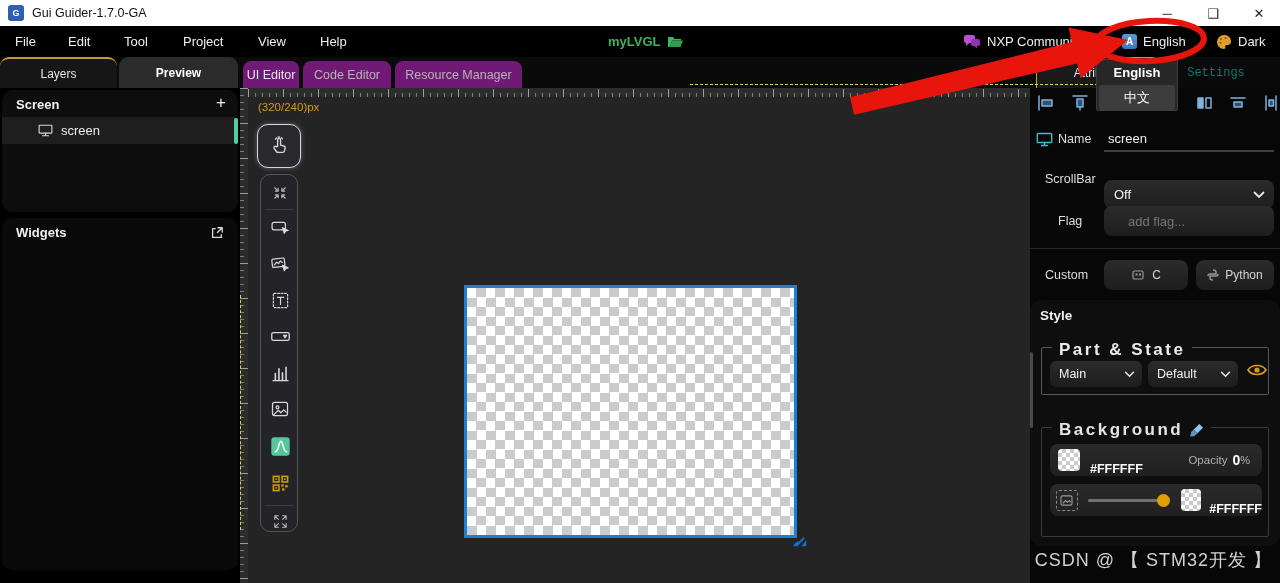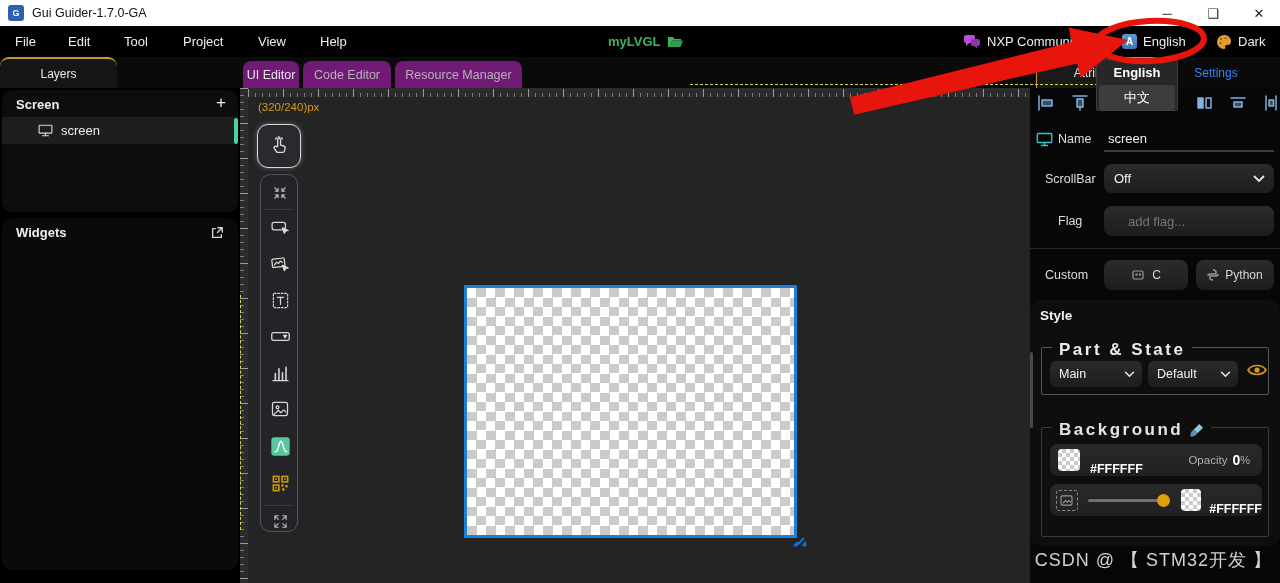--- a/index.html
+++ b/index.html
@@ -159,20 +159,23 @@
           <circle cx="4.5" cy="9" r="1.1" fill="#8a5a10"></circle>
       </svg>
       <span>Dark</span>
     </div>
   </div>
 
   <div class="tabbar">
     <div class="ltab" style="left:0;width:117px;background:#161616;color:#e6e6e6;border-top:2px solid #c8992e;">
         <span>Layers</span>
       </div>
+    <div class="ltab" style="left:119px;width:119px;background:#2b2b2b;color:#fff;font-weight:bold;">
+        <span>Preview</span>
+      </div>
     <div class="etab" style="left:243px;width:56px;color:#e8e8e8;">
         <span>UI Editor</span>
       </div>
     <div class="etab" style="left:303px;width:88px;">
         <span>Code Editor</span>
       </div>
     <div class="etab" style="left:395px;width:127px;">
         <span>Resource Manager</span>
       </div>
 
@@ -237,21 +240,21 @@
     </div>
     <div class="tbtn" style="left:989px;">
       <svg width="18" height="18" viewBox="0 0 18 18">
           <path d="M4 2 L15 9 L4 16 Z" fill="#3ecf8e"></path>
         </svg>
     </div>
 
     <div class="ltab" style="left:1036px;width:126px;background:#1a1a1a;color:#e8e8e8;border:1.5px solid #c8992e;border-bottom:none;border-radius:10px 10px 0 0;">
         <span>Attributes</span>
       </div>
-    <div class="ltab" style="left:1166px;width:100px;color:#3b82f6;">
+    <div class="ltab" style="left:1166px;width:100px;color:#0f766e;font-family:Liberation Mono, monospace;">
         <span>Settings</span>
       </div>
   </div>
 
   <div class="dash-h"></div>
 
   <div class="card" style="left:2px;top:90px;width:236px;height:122px;">
     <div class="cardhead">Screen</div>
     <div class="abs" style="right:12px;top:3px;color:#efefef;font-size:17px;"><span>+</span></div>
     <div class="layeritem">
@@ -407,21 +410,21 @@
     </div>
 
     <svg class="abs" style="left:6px;top:44px;" width="17" height="15" viewBox="0 0 20 17">
       <rect x="1.5" y="1.5" width="17" height="10.5" rx="1" fill="none" stroke="#39c1d1" stroke-width="1.6"></rect>
         <path d="M10 12v3 M6 15.5h8" stroke="#39c1d1" stroke-width="1.6"></path>
     </svg>
     <div class="rlabel" style="left:28px;top:44px;">Name</div>
     <input class="rinput" style="left: 74px; top: 38px; width: 170px; height: 26px; background: transparent; border-radius: 0px; border-bottom: 2px solid rgb(63, 63, 63); padding-left: 4px;" value="screen">
 
     <div class="rlabel" style="left:15px;top:84px;">ScrollBar</div>
-    <div class="rselect" style="left:74px;top:76px;width:170px;height:29px;padding-left:10px;">
+    <div class="rselect" style="left:74px;top:92px;width:170px;height:29px;padding-left:10px;">
       <span>Off</span>
       <svg style="position:absolute;right:9px;" width="12" height="8" viewBox="0 0 12 8">
           <path d="M1.5 1.5 L6 6 L10.5 1.5" fill="none" stroke="#e8e8e8" stroke-width="1.8" stroke-linecap="round"></path>
         </svg>
     </div>
 
     <div class="rlabel" style="left:28px;top:126px;">Flag</div>
     <input class="rinput" style="left: 74px; top: 118px; width: 170px; height: 30px; padding-left: 24px;" placeholder="add flag...">
 
     <div class="abs" style="left:0;top:160px;width:250px;height:1px;background:#262626;"></div>

